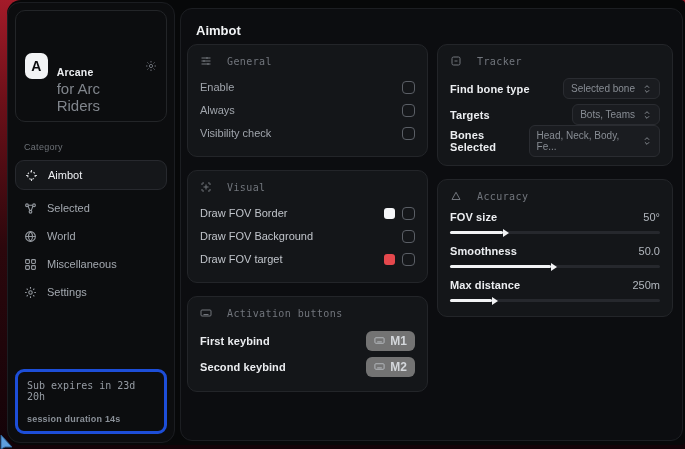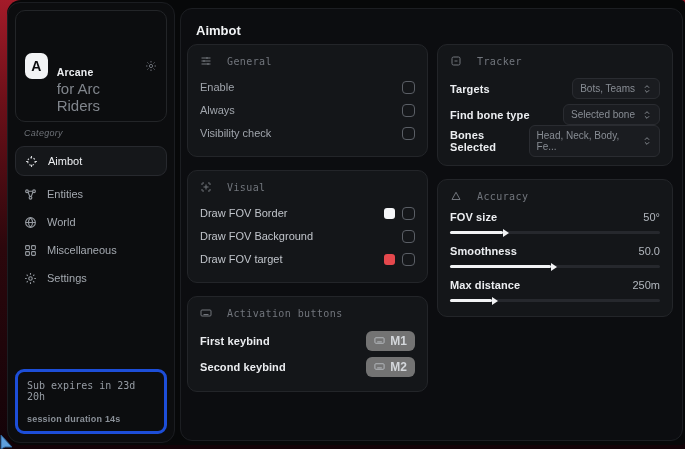--- a/index.html
+++ b/index.html
@@ -15,21 +15,21 @@
   .sidebar { position:absolute; left:0; top:2px; bottom:2px; width:168px;
     background:#0c0d0f; border:1px solid #1b1d21; border-radius:13px; }
   .brand-box { margin:7px 7px 0 7px; border:1px solid #232528; border-radius:10px;
     padding:7px 9px; display:flex; align-items:center; gap:9px; }
   .logo { width:26px; height:26px; background:#f2f3f5; border-radius:7px;
     display:flex; align-items:center; justify-content:center;
     color:#0b0c0e; font-weight:800; font-size:14px; }
   .brand-title { font-size:10.5px; font-weight:700; color:#eceef1; letter-spacing:.2px;margin-top:48px; }
   .brand-sub { font-size:15px; color:#80858c; margin-top:2px; }
   .brand-gear { margin-left:auto; color:#6d7178; display:flex; }
-  .category-label { margin:6px 0 8px 16px; font-size:9px; color:#6d7177; letter-spacing:.3px;font-style:italic; }
+  .category-label { margin:20px 0 8px 16px; font-size:9px; color:#6d7177; letter-spacing:.3px; }
   .nav-item { display:flex; align-items:center; gap:10px; height:28px;
     padding-left:16px; color:#a4a9b0; font-size:11px; cursor:default; }
   .nav-item.active { margin:0 7px 4px 7px; padding-left:9px; height:30px;
     background:#15171a; border:1px solid #27292e; border-radius:9px; color:#edeff2; }
   .nav-icon { display:flex; color:inherit; opacity:.9; }
   .sidebar-footer { position:absolute; left:7px; right:7px; bottom:8px;
     border:3px solid #1d4ed8; border-radius:9px; padding:8px 9px 7px 9px; }
   .sub-line { font-family:"DejaVu Sans Mono", monospace; font-size:10px; color:#969ca4; }
   .sess-line { font-size:9px; font-weight:700; color:#8a9098; margin-top:12px; letter-spacing:.2px; }
 
@@ -113,21 +113,21 @@
 
       <div class="nav-item">
         <span class="nav-icon">
           <svg width="13" height="13" viewBox="0 0 24 24" fill="none" stroke="currentColor" stroke-width="2">
             <circle cx="5.5" cy="6" r="2.5"></circle>
               <circle cx="18.5" cy="6" r="2.5"></circle>
               <circle cx="12" cy="18" r="2.5"></circle>
             <path d="M7.5 7.5l3 8M16.5 7.5l-3 8M8 6h8"></path>
           </svg>
         </span>
-        <span>Entities</span>
+        <span>Selected</span>
       </div>
 
       <div class="nav-item">
         <span class="nav-icon">
           <svg width="13" height="13" viewBox="0 0 24 24" fill="none" stroke="currentColor" stroke-width="2">
             <circle cx="12" cy="12" r="9"></circle>
               <path d="M3 12h18M12 3c2.5 2.5 3.8 5.6 3.8 9S14.5 18.5 12 21M12 3c-2.5 2.5-3.8 5.6-3.8 9S9.5 18.5 12 21"></path>
           </svg>
         </span>
         <span>World</span>
@@ -263,42 +263,42 @@
           <div class="card-header">
             <span class="hicon">
               <svg width="12" height="12" viewBox="0 0 24 24" fill="none" stroke="currentColor" stroke-width="2">
                 <rect x="4" y="4" width="16" height="16" rx="3"></rect>
                   <path d="M9 12h6"></path>
               </svg>
             </span>
             <span>Tracker</span>
           </div>
           <div class="row row-tall">
+            <span class="lbl-strong">Find bone type</span>
+            <span class="dropdown">
+              <span>Selected bone</span>
+              <span class="dicon">
+                <svg width="10" height="10" viewBox="0 0 24 24" fill="none" stroke="currentColor" stroke-width="2.4">
+                  <path d="m7 15 5 5 5-5M7 9l5-5 5 5"></path>
+                </svg>
+              </span>
+            </span>
+          </div>
+          <div class="row row-tall">
             <span class="lbl-strong">Targets</span>
             <span class="dropdown">
               <span>Bots, Teams</span>
               <span class="dicon">
                 <svg width="10" height="10" viewBox="0 0 24 24" fill="none" stroke="currentColor" stroke-width="2.4">
                   <path d="m7 15 5 5 5-5M7 9l5-5 5 5"></path>
                 </svg>
               </span>
             </span>
           </div>
           <div class="row row-tall">
-            <span class="lbl-strong">Find bone type</span>
-            <span class="dropdown">
-              <span>Selected bone</span>
-              <span class="dicon">
-                <svg width="10" height="10" viewBox="0 0 24 24" fill="none" stroke="currentColor" stroke-width="2.4">
-                  <path d="m7 15 5 5 5-5M7 9l5-5 5 5"></path>
-                </svg>
-              </span>
-            </span>
-          </div>
-          <div class="row row-tall">
             <span class="lbl-strong">Bones Selected</span>
             <span class="dropdown">
               <span>Head, Neck, Body, Fe...</span>
               <span class="dicon">
                 <svg width="10" height="10" viewBox="0 0 24 24" fill="none" stroke="currentColor" stroke-width="2.4">
                   <path d="m7 15 5 5 5-5M7 9l5-5 5 5"></path>
                 </svg>
               </span>
             </span>
           </div>

